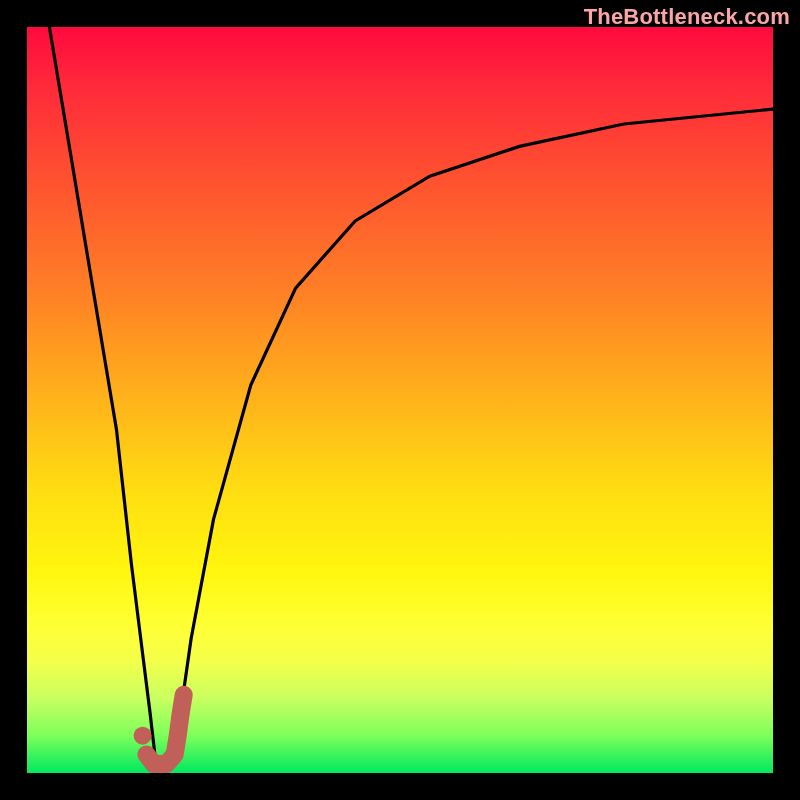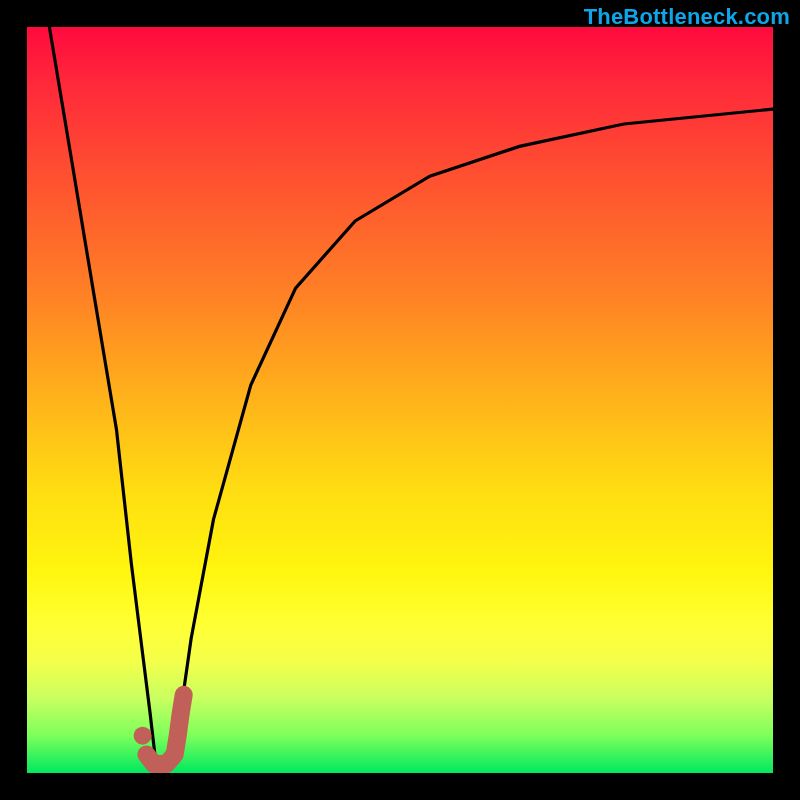--- a/index.html
+++ b/index.html
@@ -30,21 +30,21 @@
       #7dff5a 95%,
       #00e85e 100%);
   }
   .watermark {
     position: absolute;
     top: 4px;
     right: 10px;
     font-family: Arial, Helvetica, sans-serif;
     font-size: 22px;
     font-weight: bold;
-    color: #0ea5e9;
+    color: #fca5a5;
     letter-spacing: 0.2px;
     user-select: none;
   }
   svg.curves {
     position: absolute;
     left: 0;
     top: 0;
     width: 746px;
     height: 746px;
     overflow: visible;

